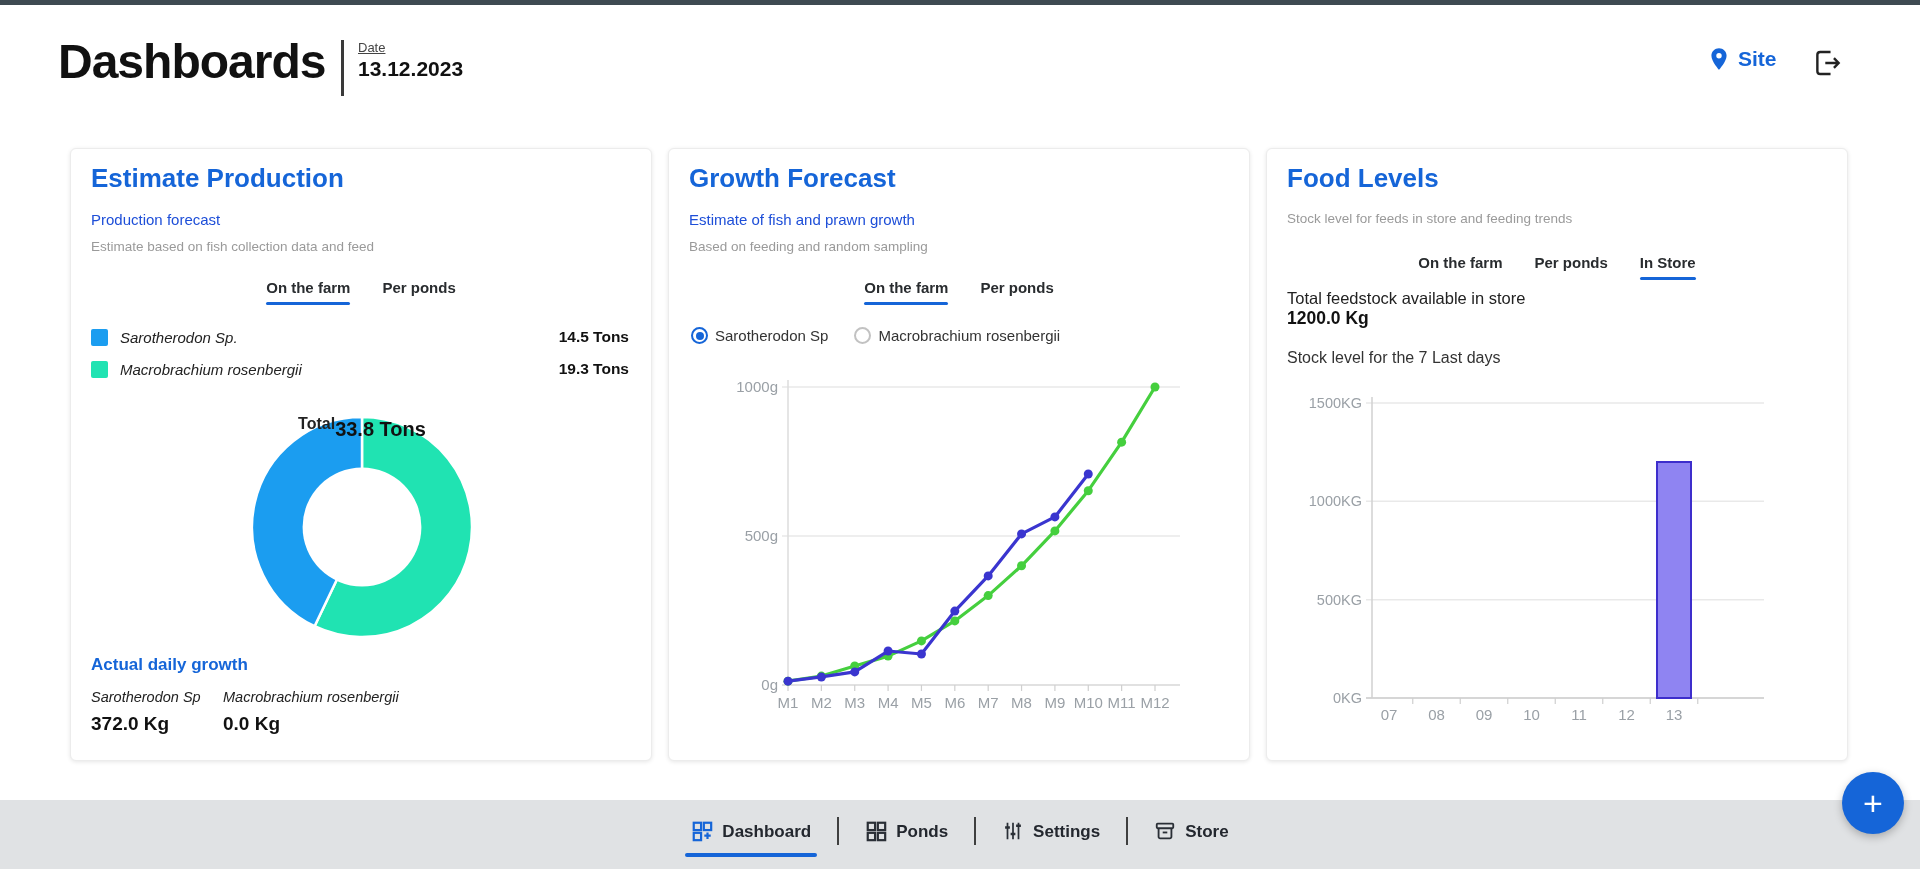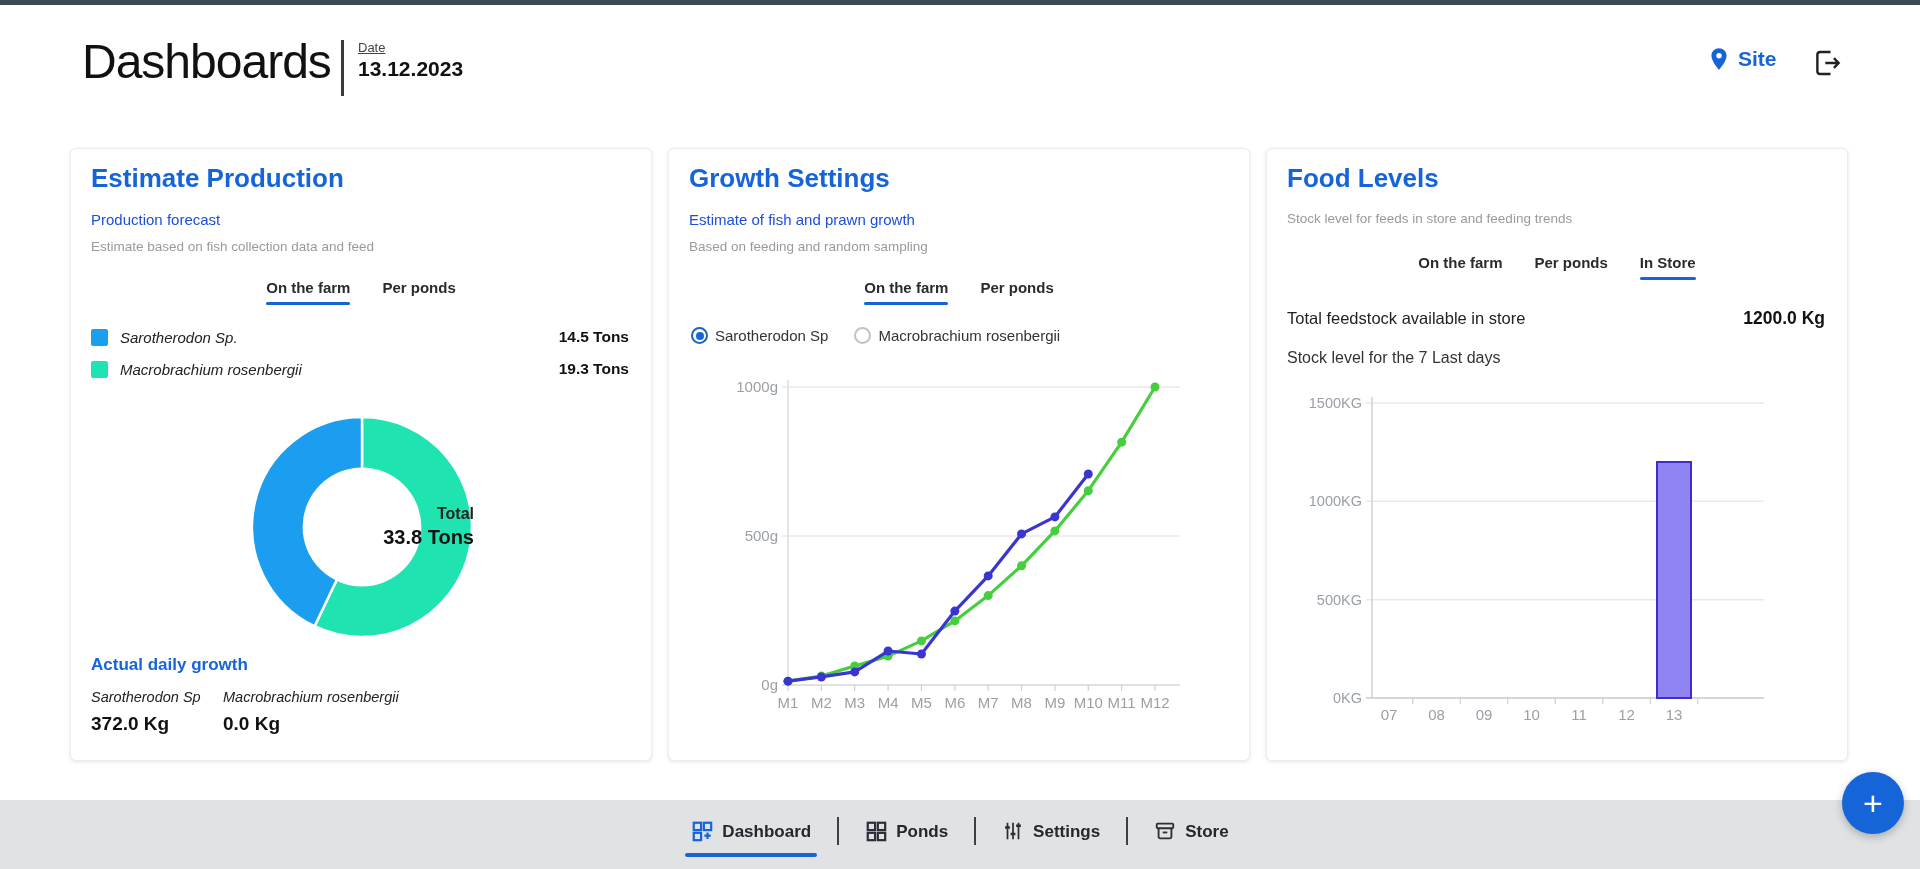--- a/index.html
+++ b/index.html
@@ -1,22 +1,22 @@
 <!DOCTYPE html>
 <html><head>
 <meta charset="utf-8">
 <style>
   * { margin:0; padding:0; box-sizing:border-box; }
   html,body { width:1920px; height:869px; overflow:hidden; background:#fff;
     font-family:"Liberation Sans", sans-serif; color:#222; }
   #topbar { position:absolute; left:0; top:0; width:1920px; height:5px; background:#3e4a52; }
 
   
-  #pagetitle { position:absolute; left:58px; top:34px; font-size:48px; font-weight:400;
-    letter-spacing:-1px; color:#111;margin-left:24px; }
+  #pagetitle { position:absolute; left:58px; top:34px; font-size:48px; font-weight:700;
+    letter-spacing:-1px; color:#111; }
   #hdr-divider { position:absolute; left:341px; top:40px; width:3px; height:56px; background:#3a3a3a; }
   #date-label { position:absolute; left:358px; top:40px; font-size:13px; color:#444;text-decoration:underline; }
   #date-value { position:absolute; left:358px; top:57px; font-size:21px; font-weight:700; color:#111; }
   #site-group { position:absolute; left:1706px; top:46px; display:flex; align-items:center; }
   #site-label { font-size:21px; font-weight:700; color:#1565d8; margin-left:6px; }
   #logout-btn { position:absolute; left:1810px; top:46px; width:34px; height:34px; cursor:pointer; }
 
   
   #cards { position:absolute; left:70px; top:140px; display:flex; gap:16px;margin-top:8px; }
   .card { position:relative; width:582px; height:613px; background:#fff;
@@ -30,40 +30,40 @@
     background:#1565d8; border-radius:2px; }
 
   
   .legend { position:absolute; left:20px; right:22px; top:172px; }
   .legend-row { display:flex; align-items:center; height:32px; }
   .swatch { width:17px; height:17px; border-radius:2px; margin-right:12px; }
   .legend-name { font-size:15px; font-style:italic; color:#222; }
   .legend-val { margin-left:auto; font-size:15.5px; font-weight:700; color:#111; }
   #donut-wrap { position:absolute; left:179px; top:266px; width:224px; height:224px; }
   #donut-center { position:absolute; left:0; top:0; width:224px; height:224px; display:flex;
-    flex-direction:column; align-items:flex-end; justify-content:center; pointer-events:none; }
+    align-items:flex-start; justify-content:center; pointer-events:none; }
   #donut-center .t1 { font-size:16px; font-weight:700; color:#222; }
   #donut-center .t2 { font-size:20px; font-weight:700; color:#111; margin-top:3px; }
   .growth-title { position:absolute; left:20px; top:506px; font-size:17px; font-weight:700; color:#1565d8; }
   .g-name { position:absolute; top:540px; font-size:14.5px; font-style:italic; color:#222; }
   .g-val  { position:absolute; top:564px; font-size:19px; font-weight:700; color:#111; }
 
   
   .radios { position:absolute; left:22px; top:178px; display:flex; gap:26px; align-items:center; }
   .radio-item { display:flex; align-items:center; gap:7px; cursor:pointer; }
   .radio-circle { width:17px; height:17px; border-radius:50%; border:2px solid #c2c2c2; background:#fff; }
   .radio-circle.sel { border-color:#1565d8; position:relative; }
   .radio-circle.sel::after { content:""; position:absolute; left:2.5px; top:2.5px; width:8px; height:8px;
     border-radius:50%; background:#1565d8; }
   .radio-label { font-size:15px; color:#333; }
   #line-svg { position:absolute; left:41px; top:225px; }
 
   
-  .total-row { position:absolute; left:20px; right:22px; top:159px; display:flex;
-    justify-content:space-between; align-items:baseline; }
+  .total-row { position:absolute; left:20px; right:22px; top:140px; display:flex;
+    justify-content:space-between; align-items:baseline;flex-direction:column; }
   .total-label { font-size:16.5px; color:#222; }
   .total-val { font-size:17.5px; font-weight:700; color:#111; }
   .bar-title { position:absolute; left:20px; top:200px; font-size:16px; color:#333; }
   #bar-svg { position:absolute; left:30px; top:240px; }
 
   
   #footer { position:absolute; left:0; top:800px; width:1920px; height:69px; background:#e0e2e4; }
   #nav { position:absolute; left:0; top:14px; width:100%; display:flex; justify-content:center; align-items:center; }
   .nav-item { position:relative; display:flex; align-items:flex-end; gap:9px; padding:6px 26px; cursor:pointer; }
   .nav-label { font-size:17px; font-weight:700; color:#23272e; }
@@ -134,21 +134,21 @@
       </div>
     </div>
     <div class="growth-title">Actual daily growth</div>
     <div class="g-name" style="left:20px">Sarotherodon Sp</div>
     <div class="g-name" style="left:152px">Macrobrachium rosenbergii</div>
     <div class="g-val" style="left:20px">372.0 Kg</div>
     <div class="g-val" style="left:152px">0.0 Kg</div>
   </div>
 
   <div class="card">
-    <div class="c-title">Growth Settings</div>
+    <div class="c-title">Growth Forecast</div>
     <div class="c-sub">Estimate of fish and prawn growth</div>
     <div class="c-desc">Based on feeding and random sampling</div>
     <div class="tabs">
       <div class="tab active">On the farm</div>
       <div class="tab">Per ponds</div>
     </div>
     <div class="radios">
       <div class="radio-item">
         <div class="radio-circle sel"></div>
         <div class="radio-label">Sarotherodon Sp</div>

